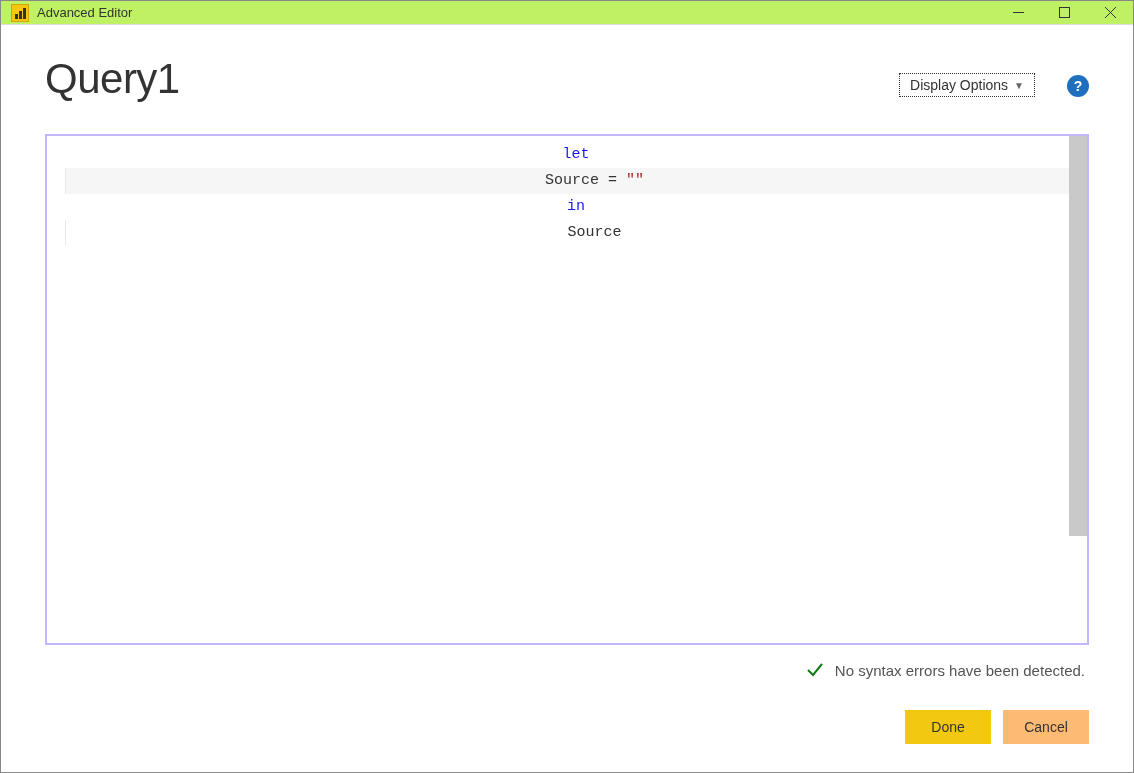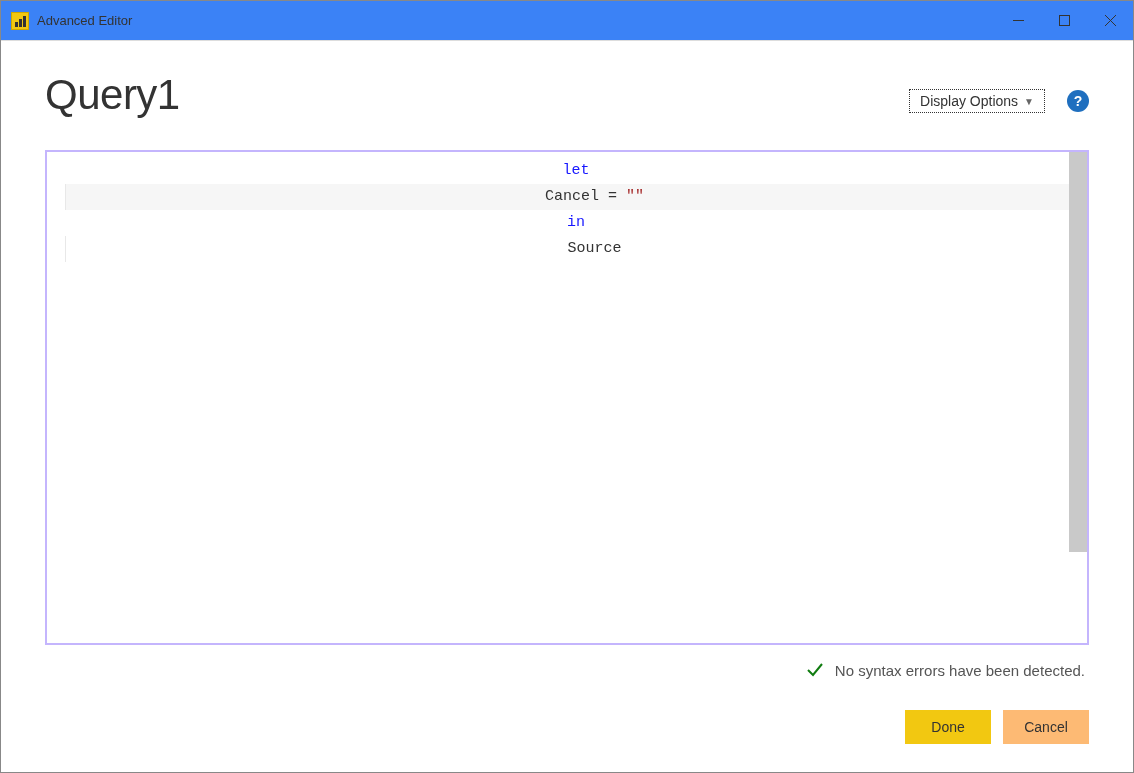--- a/index.html
+++ b/index.html
@@ -7,25 +7,25 @@
       font-family: "Segoe UI", Tahoma, sans-serif;
       background: #fff;
       width: 1134px;
       height: 773px;
       border: 1px solid #888;
       display: flex;
       flex-direction: column;
       overflow: hidden;
     }
     .titlebar {
-      height: 40px;
+      height: 24px;
       display: flex;
       align-items: center;
       border-bottom: 1px solid #ddd;
-      background: #3b82f6;
+      background: #bef264;
       font-size: 13px;
       color: #333;
     }
     .titlebar-icon {
       width: 18px; height: 18px;
       margin: 0 8px 0 10px;
       background: #F2C811;
       border: 1px solid #d0a800;
       display: flex;
       align-items: flex-end;
@@ -59,21 +59,21 @@
       align-items: flex-end;
       justify-content: space-between;
       margin-bottom: 31px;
     }
     .query-title {
       font-size: 42px;
       font-weight: 300;
       color: #333;
       letter-spacing: -0.5px;
     }
-    .header-right { display: flex; align-items: center; gap: 22px; padding-bottom: 6px; }
+    .header-right { display: flex; align-items: flex-end; gap: 32px; padding-bottom: 6px; }
     .display-options {
       border: 1px dotted #333;
       padding: 3px 10px;
       font-size: 14px;
       color: #333;
       display: flex;
       align-items: center;
       gap: 6px;
       cursor: pointer;
     }
@@ -187,21 +187,21 @@
     <div class="header-right">
       <div class="display-options">
         <span>Display Options</span>
         <span class="chev">▼</span>
       </div>
       <div class="help-icon">?</div>
     </div>
   </div>
 
   <div class="editor-frame">
-    <div class="editor-area"><span class="editor-line"><span class="kw">let</span></span><span class="editor-line active indent-guide"><span>    Cancel = </span><span class="str">""</span></span><span class="editor-line"><span class="kw">in</span></span><span class="editor-line indent-guide"><span>    Source</span></span></div>
+    <div class="editor-area"><span class="editor-line"><span class="kw">let</span></span><span class="editor-line active indent-guide"><span>    Source = </span><span class="str">""</span></span><span class="editor-line"><span class="kw">in</span></span><span class="editor-line indent-guide"><span>    Source</span></span></div>
     <div class="scrollbar"></div>
   </div>
 
   <div class="status-row">
     <span class="check-icon">
       <svg width="20" height="20" viewBox="0 0 20 20">
           <polyline points="3,11 8,16 17,5"></polyline>
         </svg>
     </span>
     <span>No syntax errors have been detected.</span>

